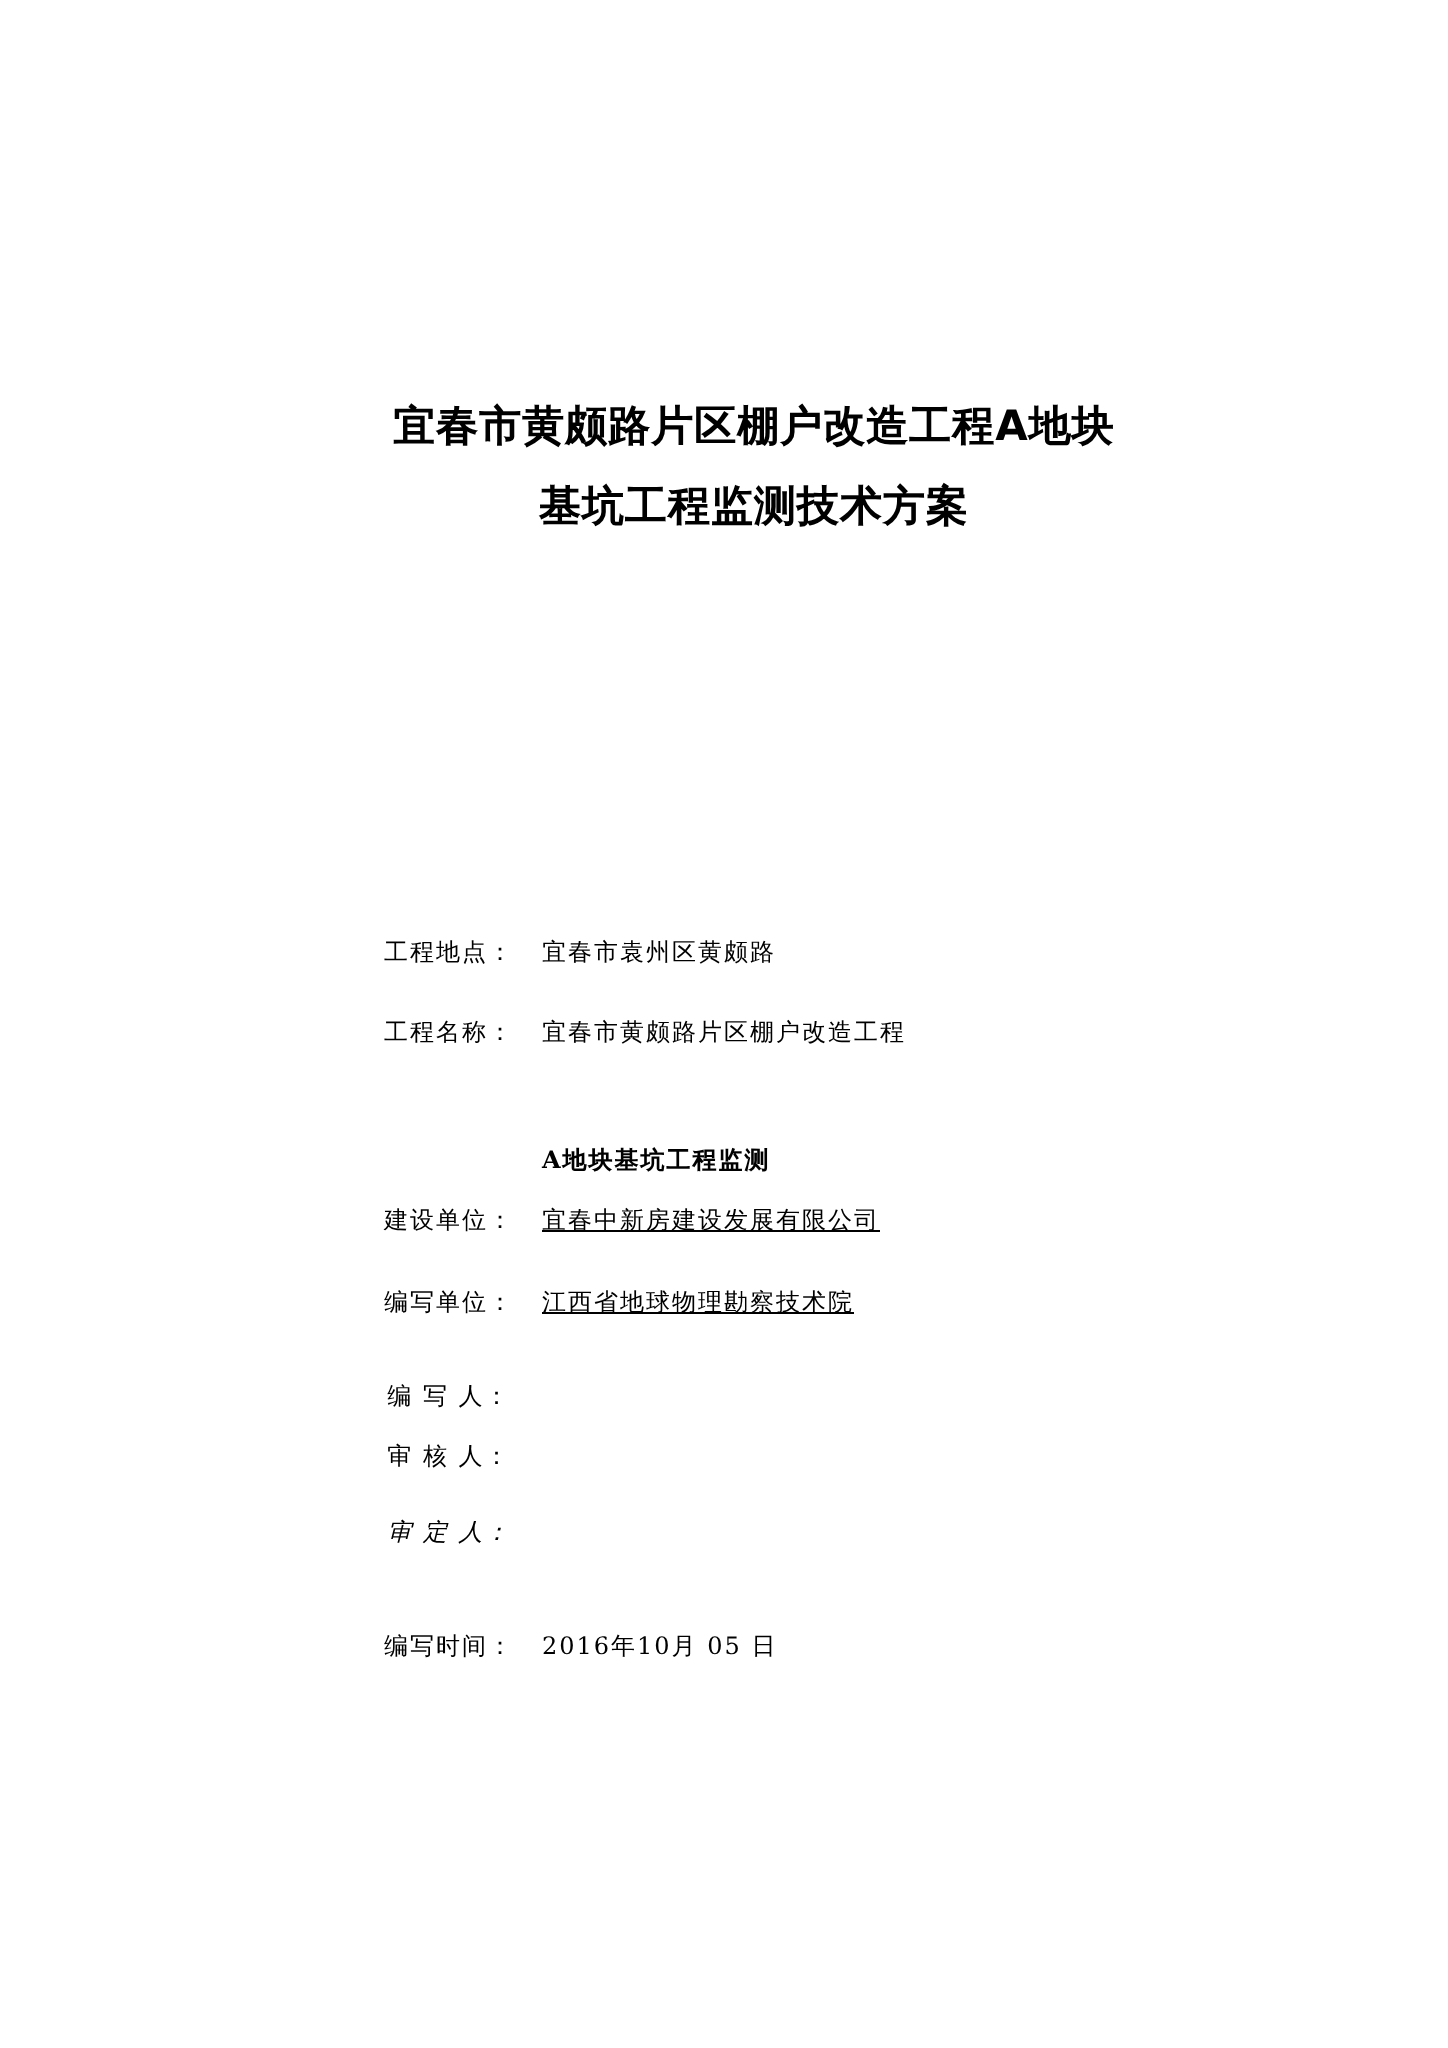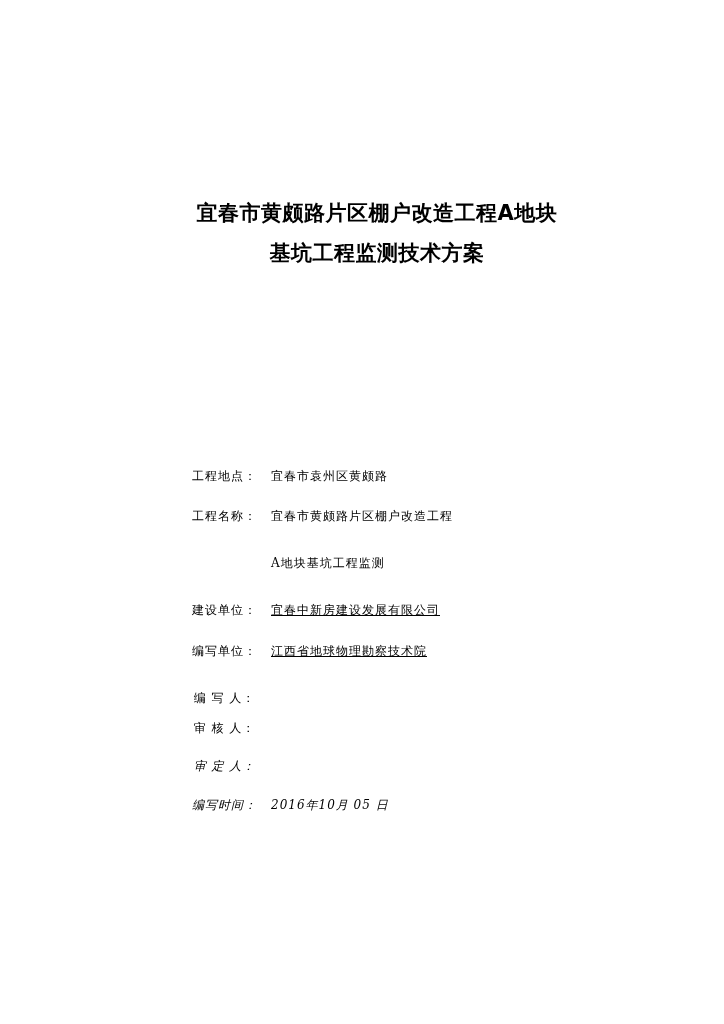--- a/index.html
+++ b/index.html
@@ -27,21 +27,21 @@
 <div class="title" style="top:241px;">基坑工程监测技术方案</div>
 
 <div class="row" style="top:466px;">
   <span class="label">工程地点：</span><span>宜春市袁州区黄颇路</span>
 </div>
 
 <div class="row" style="top:506px;">
   <span class="label">工程名称：</span><span>宜春市黄颇路片区棚户改造工程</span>
 </div>
 
-<div class="row cont" style="top:553px;">A地块基坑工程监测</div>
+<div class="row cont" style="top:570px;font-weight:bold;">A地块基坑工程监测</div>
 
 <div class="row" style="top:600px;text-decoration:underline;">
   <span class="label">建设单位：</span><span>宜春中新房建设发展有限公司</span>
 </div>
 
 <div class="row" style="top:641px;text-decoration:underline;">
   <span class="label">编写单位：</span><span>江西省地球物理勘察技术院</span>
 </div>
 
 <div class="row" style="top:688px;">
@@ -49,15 +49,15 @@
 </div>
 
 <div class="row" style="top:718px;">
   <span class="label">审 核 人：</span><span></span>
 </div>
 
 <div class="row" style="top:756px;font-style:italic;">
   <span class="label">审 定 人：</span><span></span>
 </div>
 
-<div class="row" style="top:795px;font-style:italic;">
+<div class="row" style="top:813px;">
   <span class="label">编写时间：</span><span>2016年10月 05 日</span>
 </div>
 
 </body></html>

